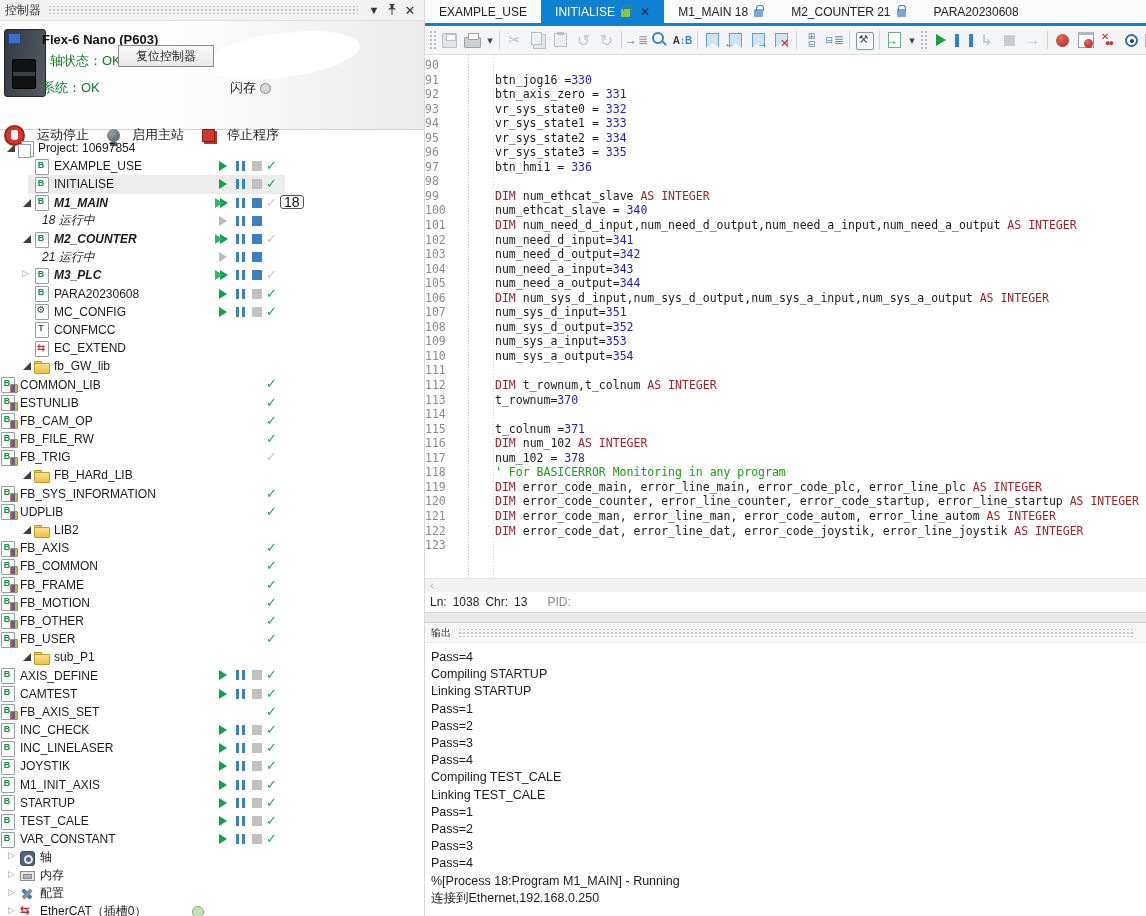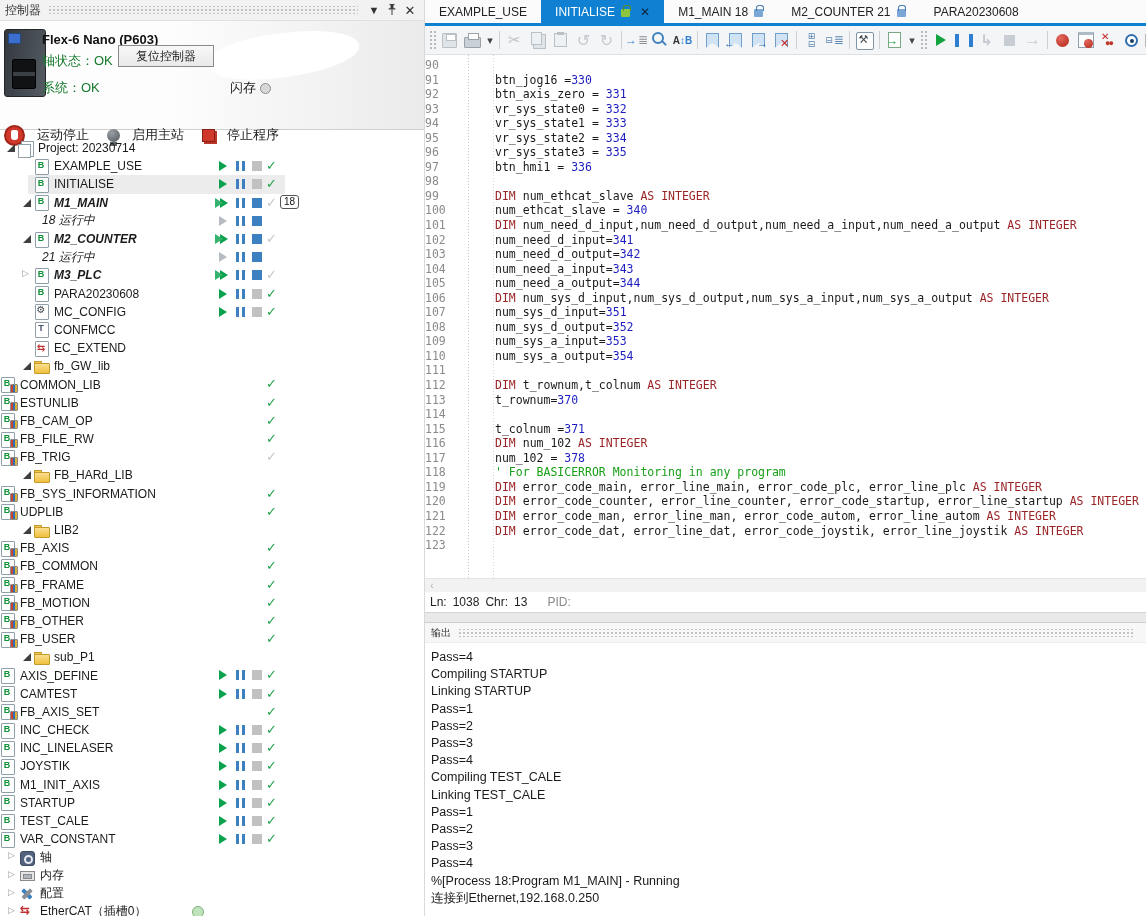--- a/index.html
+++ b/index.html
@@ -10,21 +10,21 @@
   .left-panel { position:absolute; left:0; top:0; width:425px; height:916px; background:#fff; border-right:1px solid #d9d9d9; }
   .panel-titlebar { height:21px; display:flex; align-items:center; padding:0 5px; background:#f2f2f2; border-bottom:1px solid #e0e0e0; font-size:12px; color:#333; }
   .dotfill { flex:1; height:8px; margin:0 7px; background-image:radial-gradient(circle,#c3c3c3 0.9px,transparent 1px); background-size:4px 4px; background-position:0 2px; }
   .tb-ico { width:18px; text-align:center; color:#333; font-size:11px; cursor:default; }
   .dev-header { position:relative; height:109px; background:linear-gradient(to right,#fdfdfd 40%, #ebebeb); border-bottom:1px solid #cfcfcf; }
   .device { position:absolute; left:4px; top:8px; width:42px; height:68px; background:linear-gradient(100deg,#32383e,#555c63); border-radius:3px; border:1px solid #23272b; }
   .device::before { content:""; position:absolute; left:3px; top:3px; width:11px; height:9px; background:#3a6fd0; border:1px solid #24477e;}
   .device::after { content:""; position:absolute; left:7px; bottom:7px; width:22px; height:28px; background:linear-gradient(#101214 44%,#3a4045 44% 56%,#101214 56%); border:1px solid #000; border-radius:2px;}
   .scrawl { position:absolute; left:210px; top:12px; width:150px; height:44px; background:#fff; border-radius:48% 52% 55% 45%; transform:rotate(-7deg); }
   .dev-name { position:absolute; left:42px; top:11px; font-size:13px; font-weight:bold; color:#111; }
-  .dev-row1 { position:absolute; left:42px; top:31px; font-size:13px; color:#157a2b; }
+  .dev-row1 { position:absolute; left:50px; top:31px; font-size:13px; color:#157a2b; }
   .reset-btn { position:absolute; left:118px; top:24px; width:96px; height:22px; border:1px solid #8a8a8a; background:linear-gradient(#f8f8f8,#e9e9e9); font-size:12px; color:#222; display:flex; align-items:center; justify-content:center; }
   .dev-row2 { position:absolute; left:42px; top:58px; font-size:13px; color:#157a2b; }
   .flash { position:absolute; left:230px; top:58px; font-size:13px; color:#222; display:flex; align-items:center; gap:4px;}
   .led { width:11px; height:11px; border-radius:50%; background:#d8d8d8; border:1px solid #8b8b8b; }
   .quick-actions { position:absolute; left:0; top:98px; width:425px; height:32px; display:flex; align-items:center; gap:10px; padding-left:4px; font-size:13px; color:#222; }
   .stopav { width:21px; height:21px; border-radius:50%; background:#d0382b; border:2px solid #a3241a; position:relative; flex:none;}
   .stopav::after { content:""; position:absolute; left:5px; top:3px; width:7px; height:10px; background:#fff; border-radius:2px 2px 3px 3px; }
   .bulb { width:13px; height:13px; border-radius:50%; background:radial-gradient(circle at 35% 30%,#9aa0a6,#515559); position:relative; flex:none; margin-left:8px;}
   .bulb::after { content:""; position:absolute; left:3px; bottom:-4px; width:7px; height:4px; background:#5f6468; }
   .stopsq { width:13px; height:13px; background:#d0382b; border:1px solid #8a1f16; box-shadow:2px 2px 0 #b8352a; flex:none; margin-left:8px;}
@@ -66,21 +66,21 @@
   .st-play::before { content:""; position:absolute; left:0; top:0; border:5px solid transparent; border-left:8px solid #0ba14d; }
   .st-play.fast { left:215px; }
   .st-play.fast::before { left:5px; }
   .st-play.fast::after { content:""; position:absolute; left:0; top:0; border:5px solid transparent; border-left:8px solid #35b36e; }
   .st-play.ghost::before { border-left-color:#b7bcc2; }
   .st-pause { left:236px; top:4px; width:9px; height:10px; border-left:3.5px solid #3c80c0; border-right:3.5px solid #3c80c0; }
   .st-sq { left:252px; top:4px; width:10px; height:10px; background:#c1c1c1; }
   .st-sq.b { background:#3c80c0; }
   .st-chk { left:266px; top:1px; font-size:13px; font-weight:bold; color:#21a24c; }
   .st-chk.gray { color:#c6c6c6; }
-  .badge { left:280px; top:1.5px; border:1px solid #555; border-radius:3px; background:#fff; font-size:10px; line-height:12px; padding:0 3px; color:#111; }
+  .badge { left:280px; top:1.5px; border:1px solid #555; border-radius:3px; background:#fff; font-size:14px; line-height:12px; padding:0 3px; color:#111; }
   .st-led { left:192px; top:3.5px; width:12px; height:12px; border-radius:50%; background:#bfe3ba; border:1px solid #7fae79; }
 
   
   .right-panel { position:absolute; left:425px; top:0; width:721px; height:916px; background:#fff; }
   .tabbar { position:absolute; left:0; top:0; width:721px; height:23px; display:flex; background:#fbfbfb; }
   .tab { display:flex; align-items:center; gap:6px; padding:0 14px; font-size:12px; color:#222; cursor:default; }
   .tab.active { background:#0f80d2; color:#fff; }
   .lock { width:9px; height:8px; border-radius:1px; position:relative; margin-top:2px; }
   .lock::before { content:""; position:absolute; left:1.5px; top:-4px; width:6px; height:5px; border:1.5px solid; border-bottom:none; border-radius:3px 3px 0 0; }
   .lock.green { background:#8cc63f; } .lock.green::before { border-color:#5a8f2a; }
@@ -199,21 +199,21 @@
         <span class="act-label">启用主站</span>
         <span class="stopsq"></span>
         <span class="act-label">停止程序</span>
       </div>
     </div>
 
     <div class="tree">
         <div class="trow k-project">
           <span class="arrow open"></span>
           <span class="ticon ic-project"></span>
-          <span class="tlabel">Project: 20230714</span>
+          <span class="tlabel">Project: 10697854</span>
         </div>
         <div class="trow k-file">
           <span class="arrow "></span>
           <span class="ticon pg ic-basic"></span>
           <span class="tlabel">EXAMPLE_USE</span>
           <span class="st st-play "></span>
           <span class="st st-pause"></span>
           <span class="st st-sq "></span>
           <span class="st st-chk ">✓</span>
         </div>

